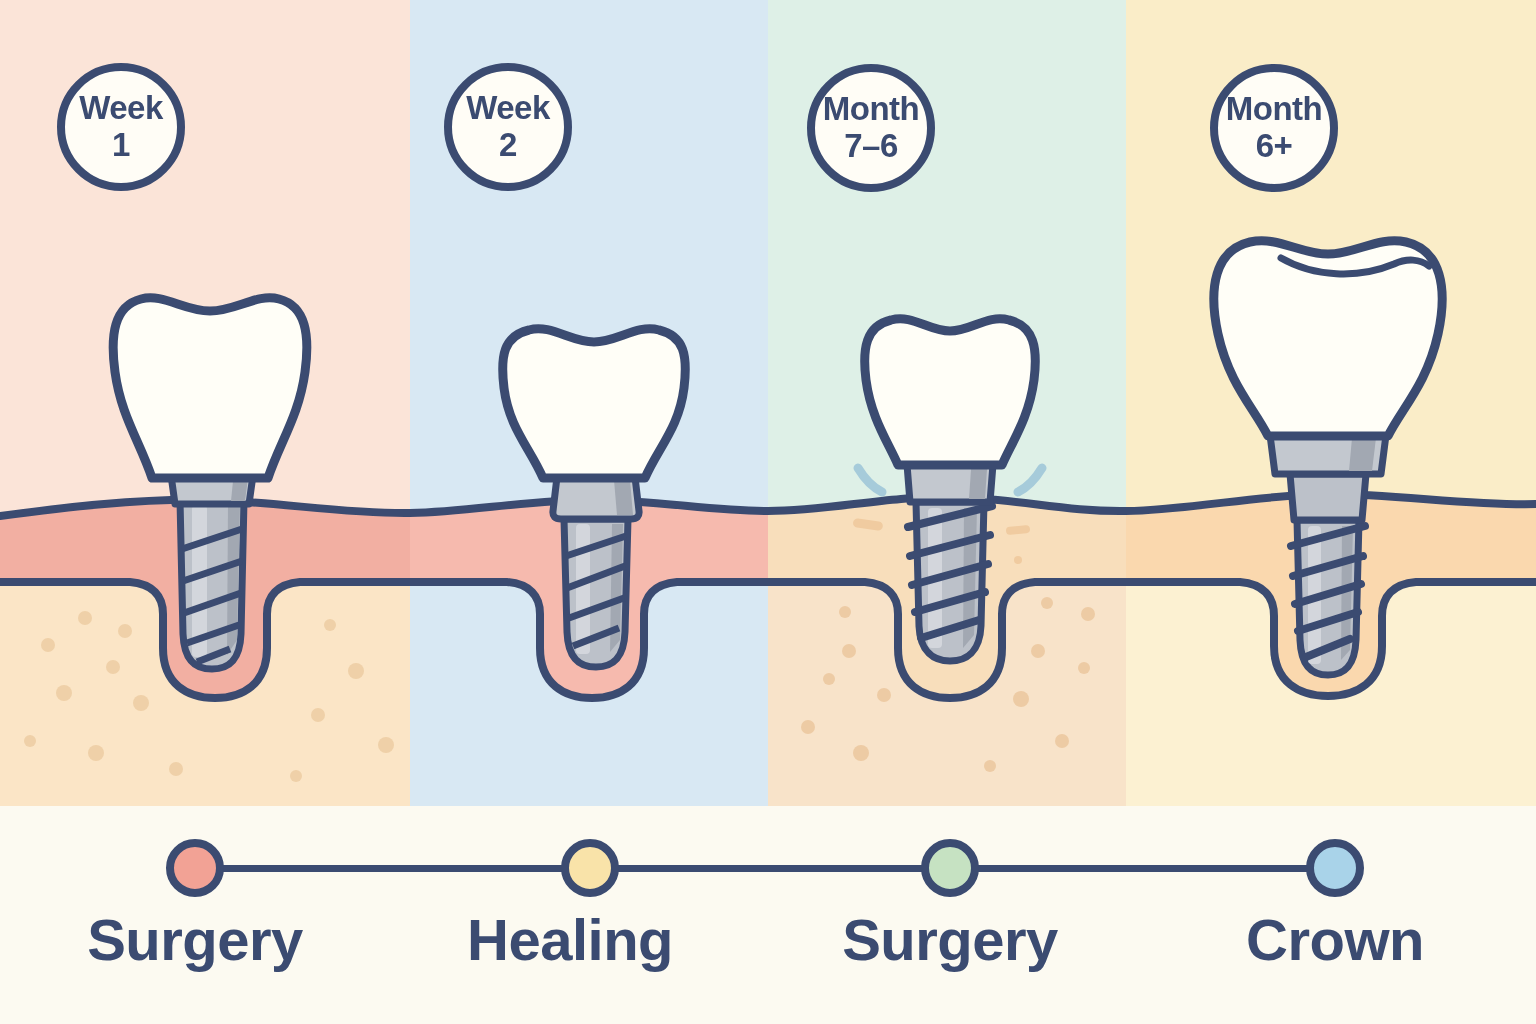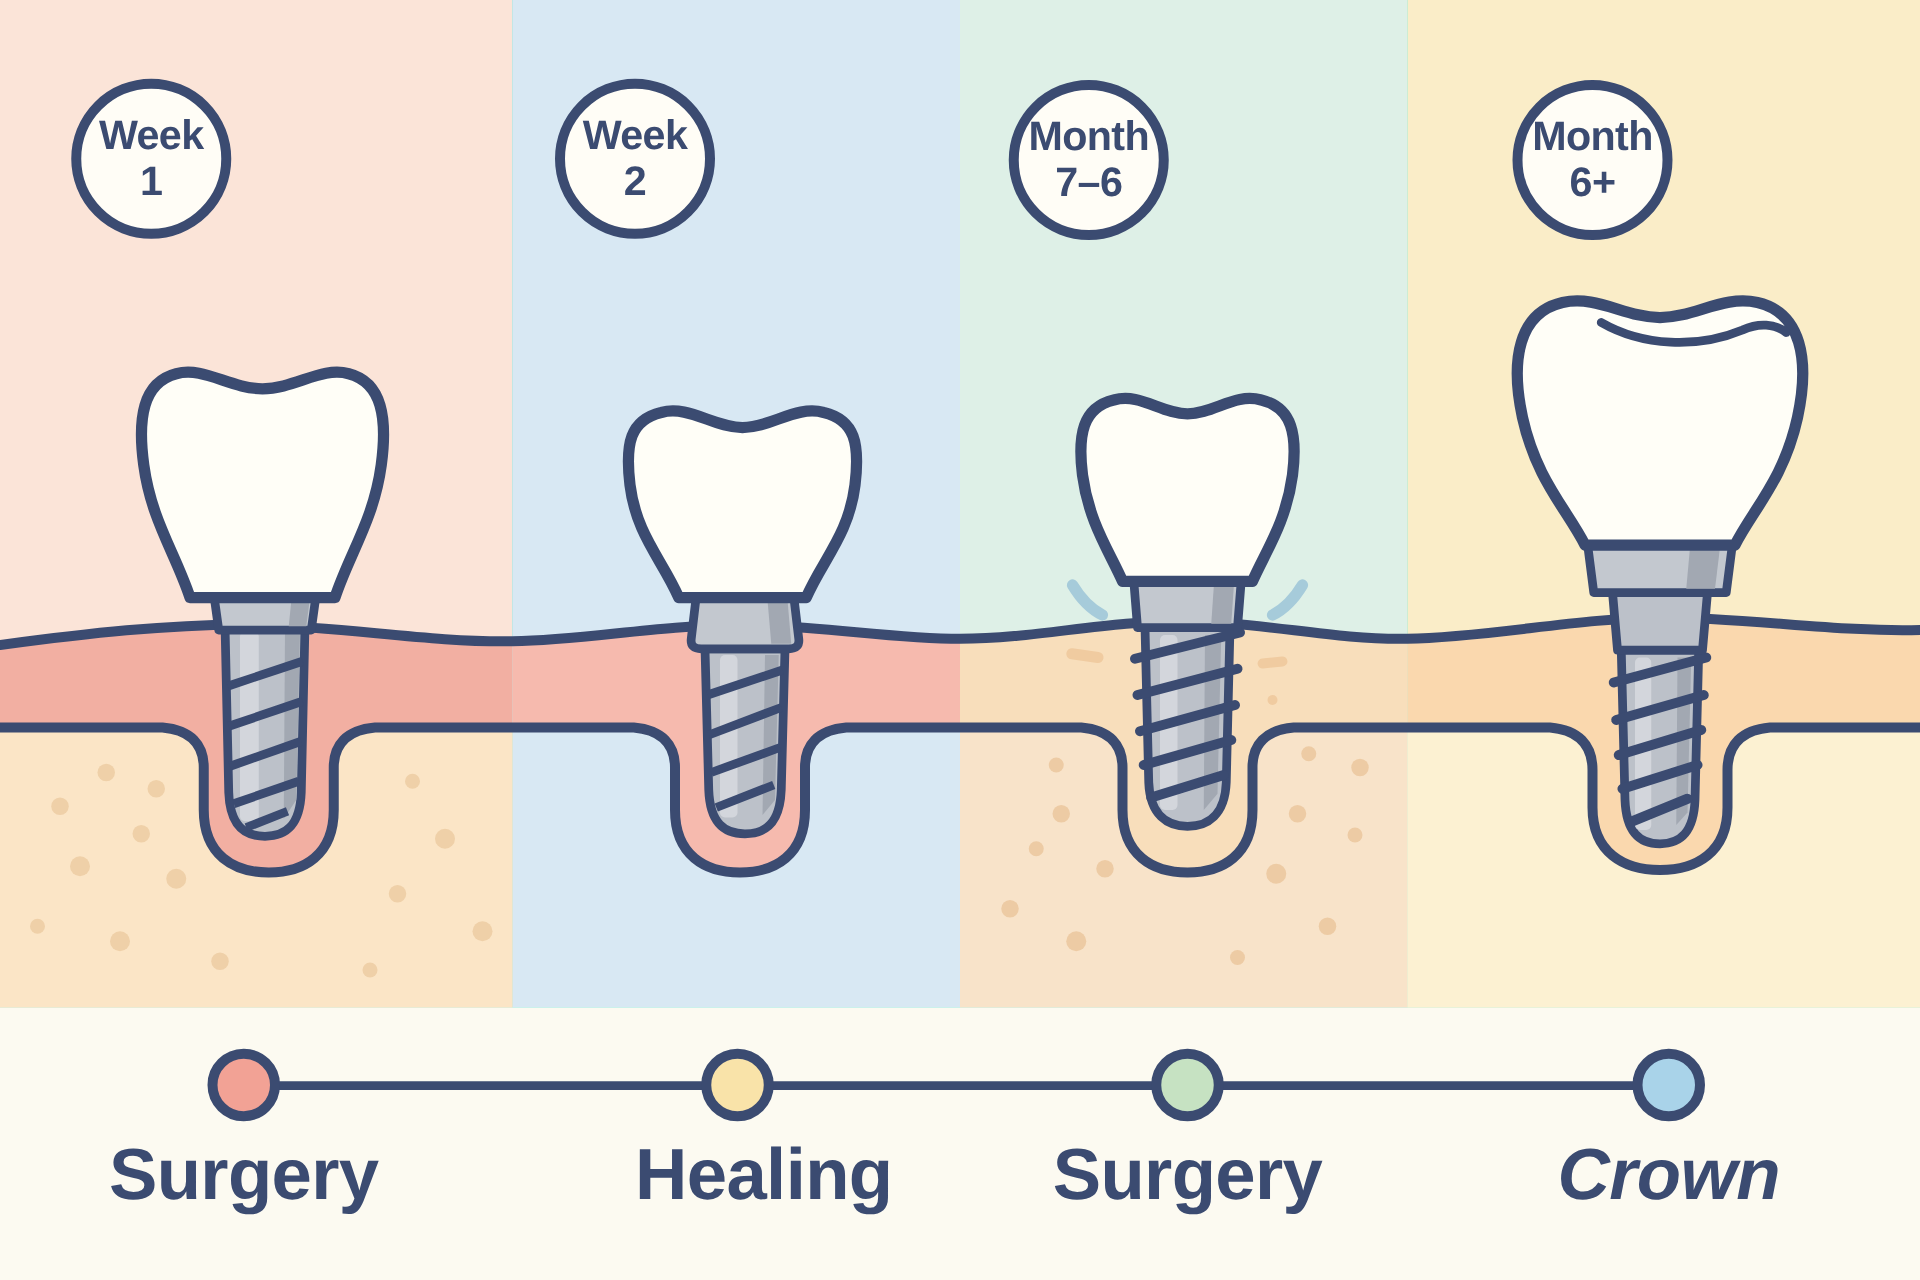--- a/index.html
+++ b/index.html
@@ -1,17 +1,17 @@
 <!DOCTYPE html>
 <html><head>
 <meta charset="utf-8">
 <style>
   html,body{margin:0;padding:0;background:#FCFAF1;}
   #canvas{position:relative;width:1536px;height:1024px;overflow:hidden;
-          font-family:"Liberation Sans","DejaVu Sans",sans-serif;background:#5eead4;}
+          font-family:"Liberation Sans","DejaVu Sans",sans-serif;background:#f9a8d4;}
   .panel{position:absolute;top:0;height:806px;}
   #panel-1{left:0;width:410px;}
   #panel-2{left:410px;width:358px;}
   #panel-3{left:768px;width:358px;}
   #panel-4{left:1126px;width:410px;}
   .illustration{position:absolute;left:0;top:0;width:1536px;height:1024px;}
   .badge{position:absolute;width:128px;height:128px;box-sizing:border-box;
          border:8px solid #3B4B71;border-radius:50%;background:#FFFDF6;
          display:flex;flex-direction:column;align-items:center;justify-content:center;
          color:#3B4B71;font-weight:700;font-size:33px;line-height:1.12;text-align:center;letter-spacing:-0.5px;}
@@ -19,21 +19,21 @@
   #badge-2{left:444px;top:63px;}
   #badge-3{left:807px;top:64px;}
   #badge-4{left:1210px;top:64px;}
   .footer{position:absolute;left:0;top:806px;width:1536px;height:218px;background:#FCFAF1;}
   .tl-line{position:absolute;left:195px;top:865px;width:1140px;height:7px;background:#3B4B71;border-radius:4px;}
   .tl-dot{position:absolute;top:839px;width:58px;height:58px;box-sizing:border-box;
           border:8px solid #3B4B71;border-radius:50%;}
   #dot-1{left:166px;} #dot-2{left:561px;} #dot-3{left:921px;} #dot-4{left:1306px;}
   .tl-label{position:absolute;top:906px;width:340px;text-align:center;
             color:#3B4B71;font-weight:700;font-size:58px;letter-spacing:-0.5px;}
-  #label-1{left:25px;} #label-2{left:441px;} #label-3{left:780px;} #label-4{left:1165px;font-style:italic;}
+  #label-1{left:25px;} #label-2{left:400px;} #label-3{left:780px;} #label-4{left:1165px;}
 </style>
 </head>
 <body>
 
 <div id="canvas">
 
   <div class="panel" id="panel-1" style="background-color: rgb(251, 228, 216);"></div>
   <div class="panel" id="panel-2" style="background-color: rgb(216, 232, 243);"></div>
   <div class="panel" id="panel-3" style="background-color: rgb(222, 240, 231);"></div>
   <div class="panel" id="panel-4" style="background-color: rgb(250, 237, 200);"></div>

